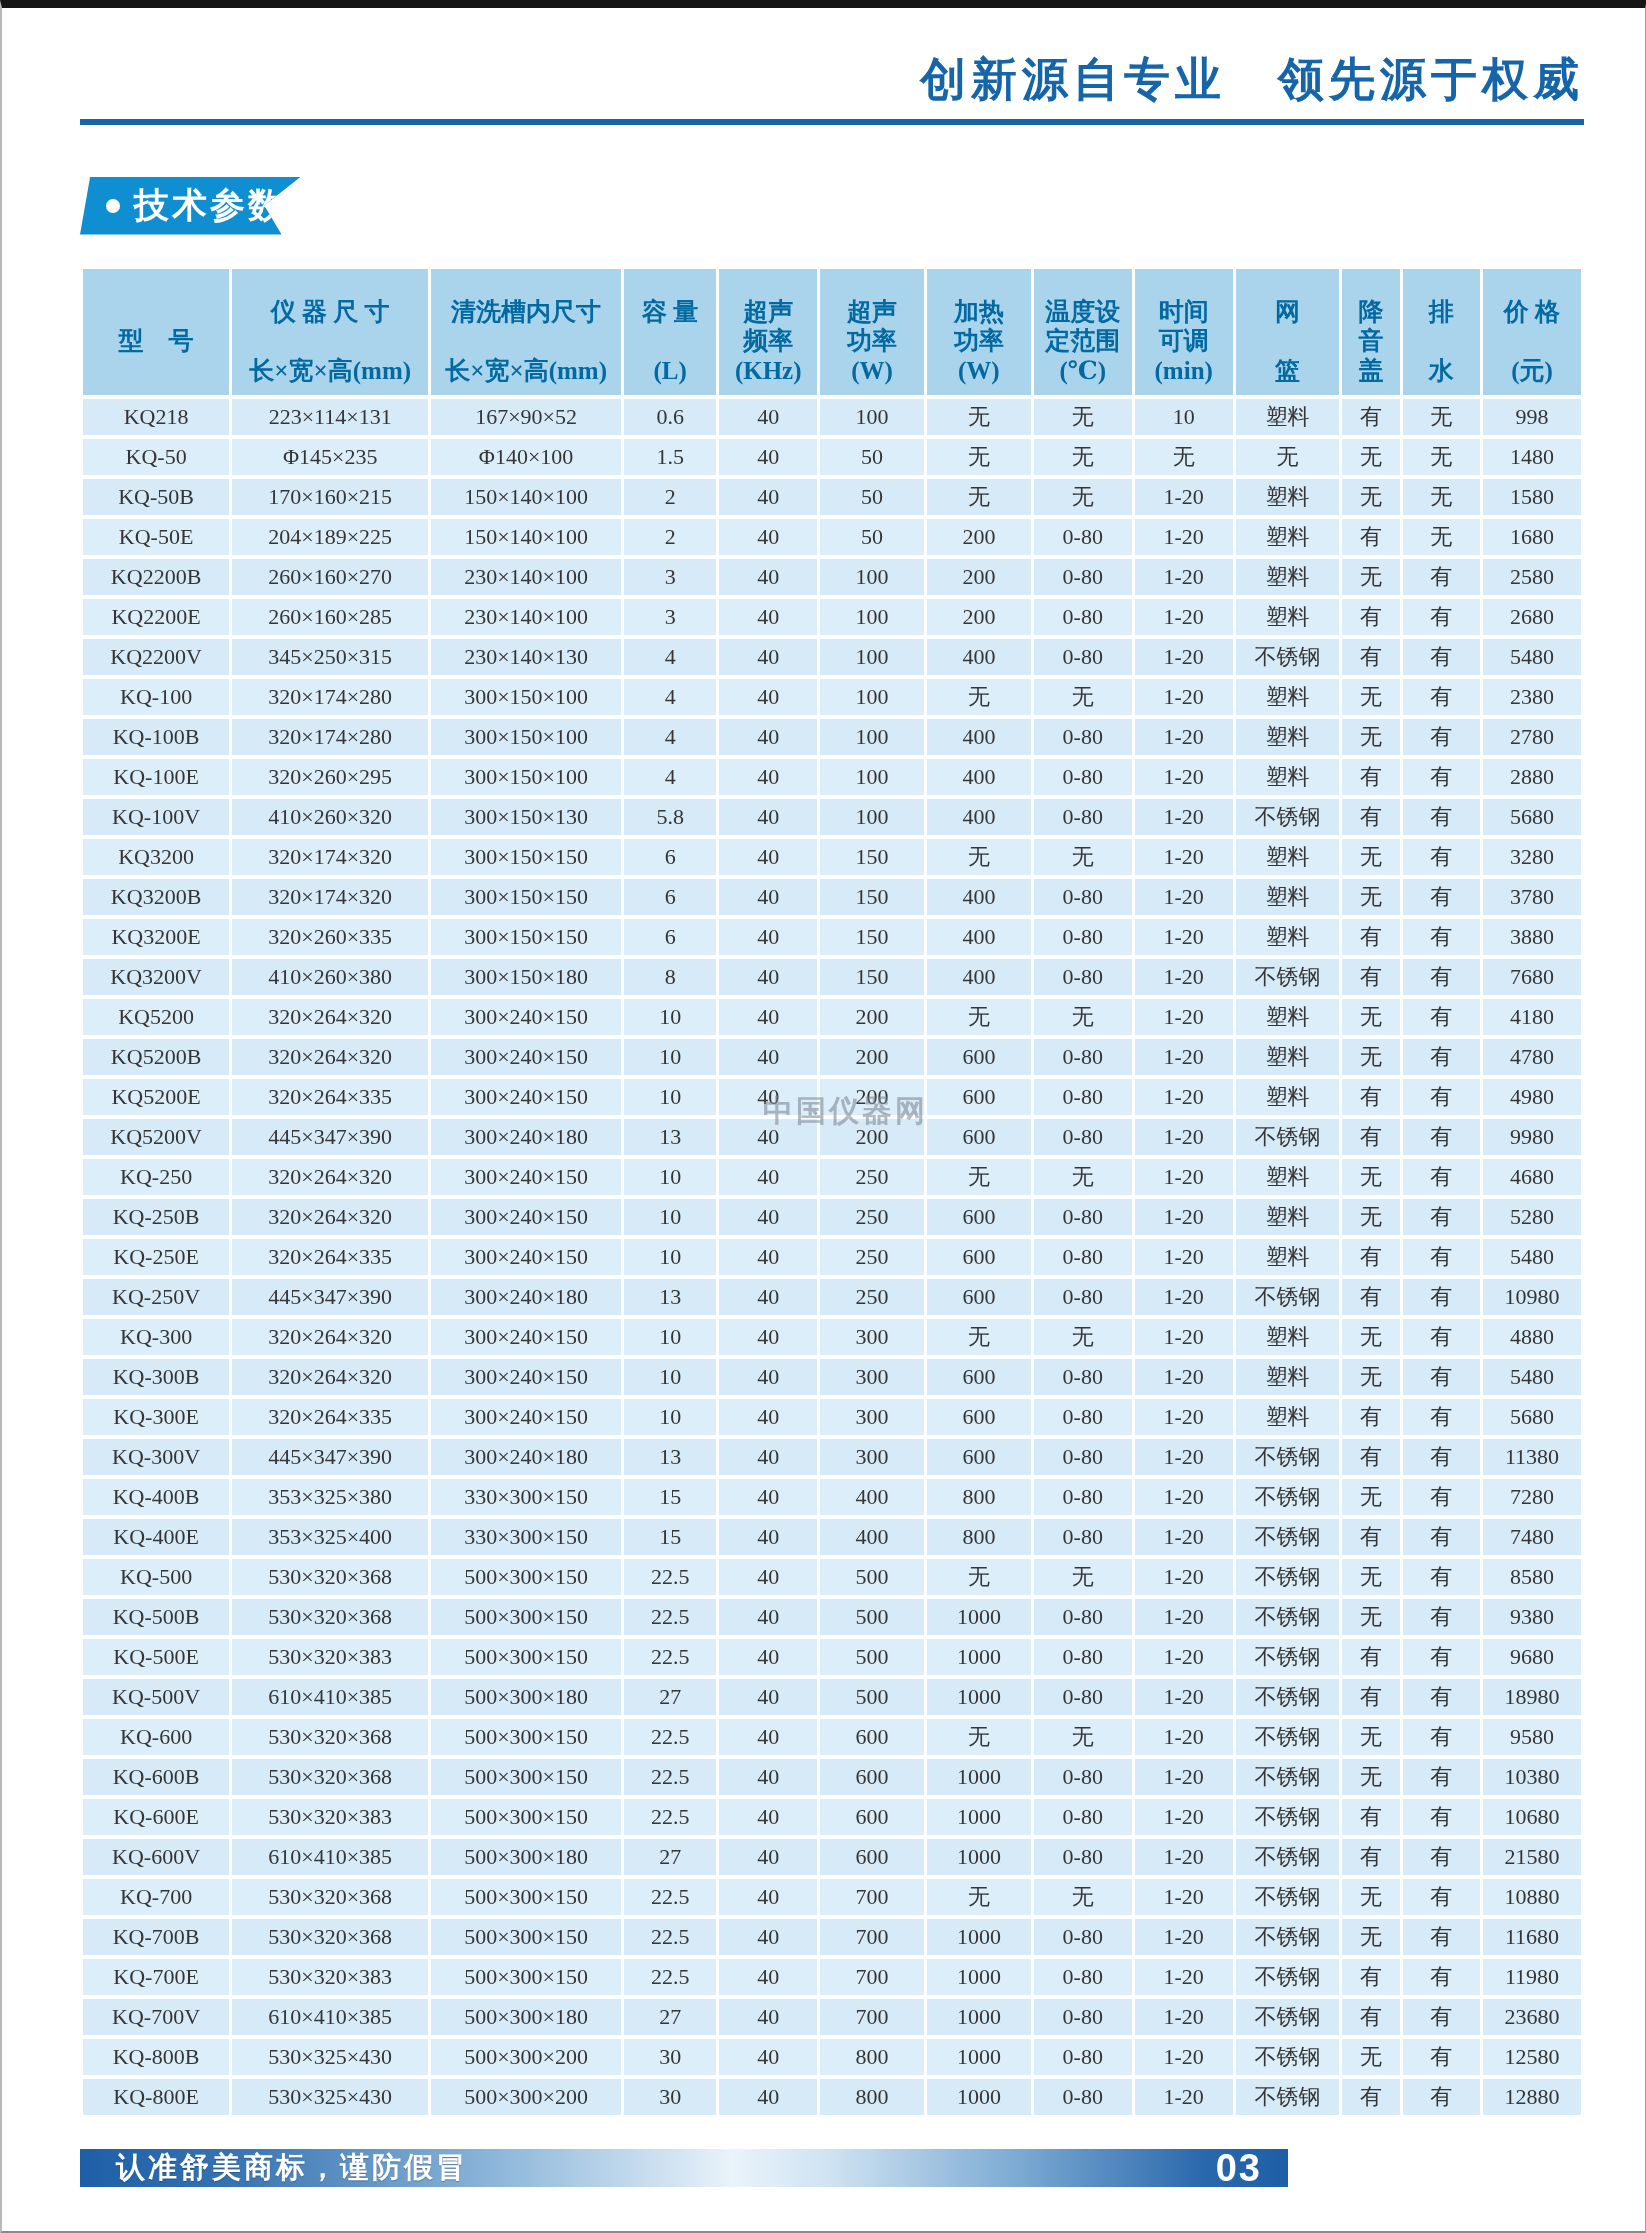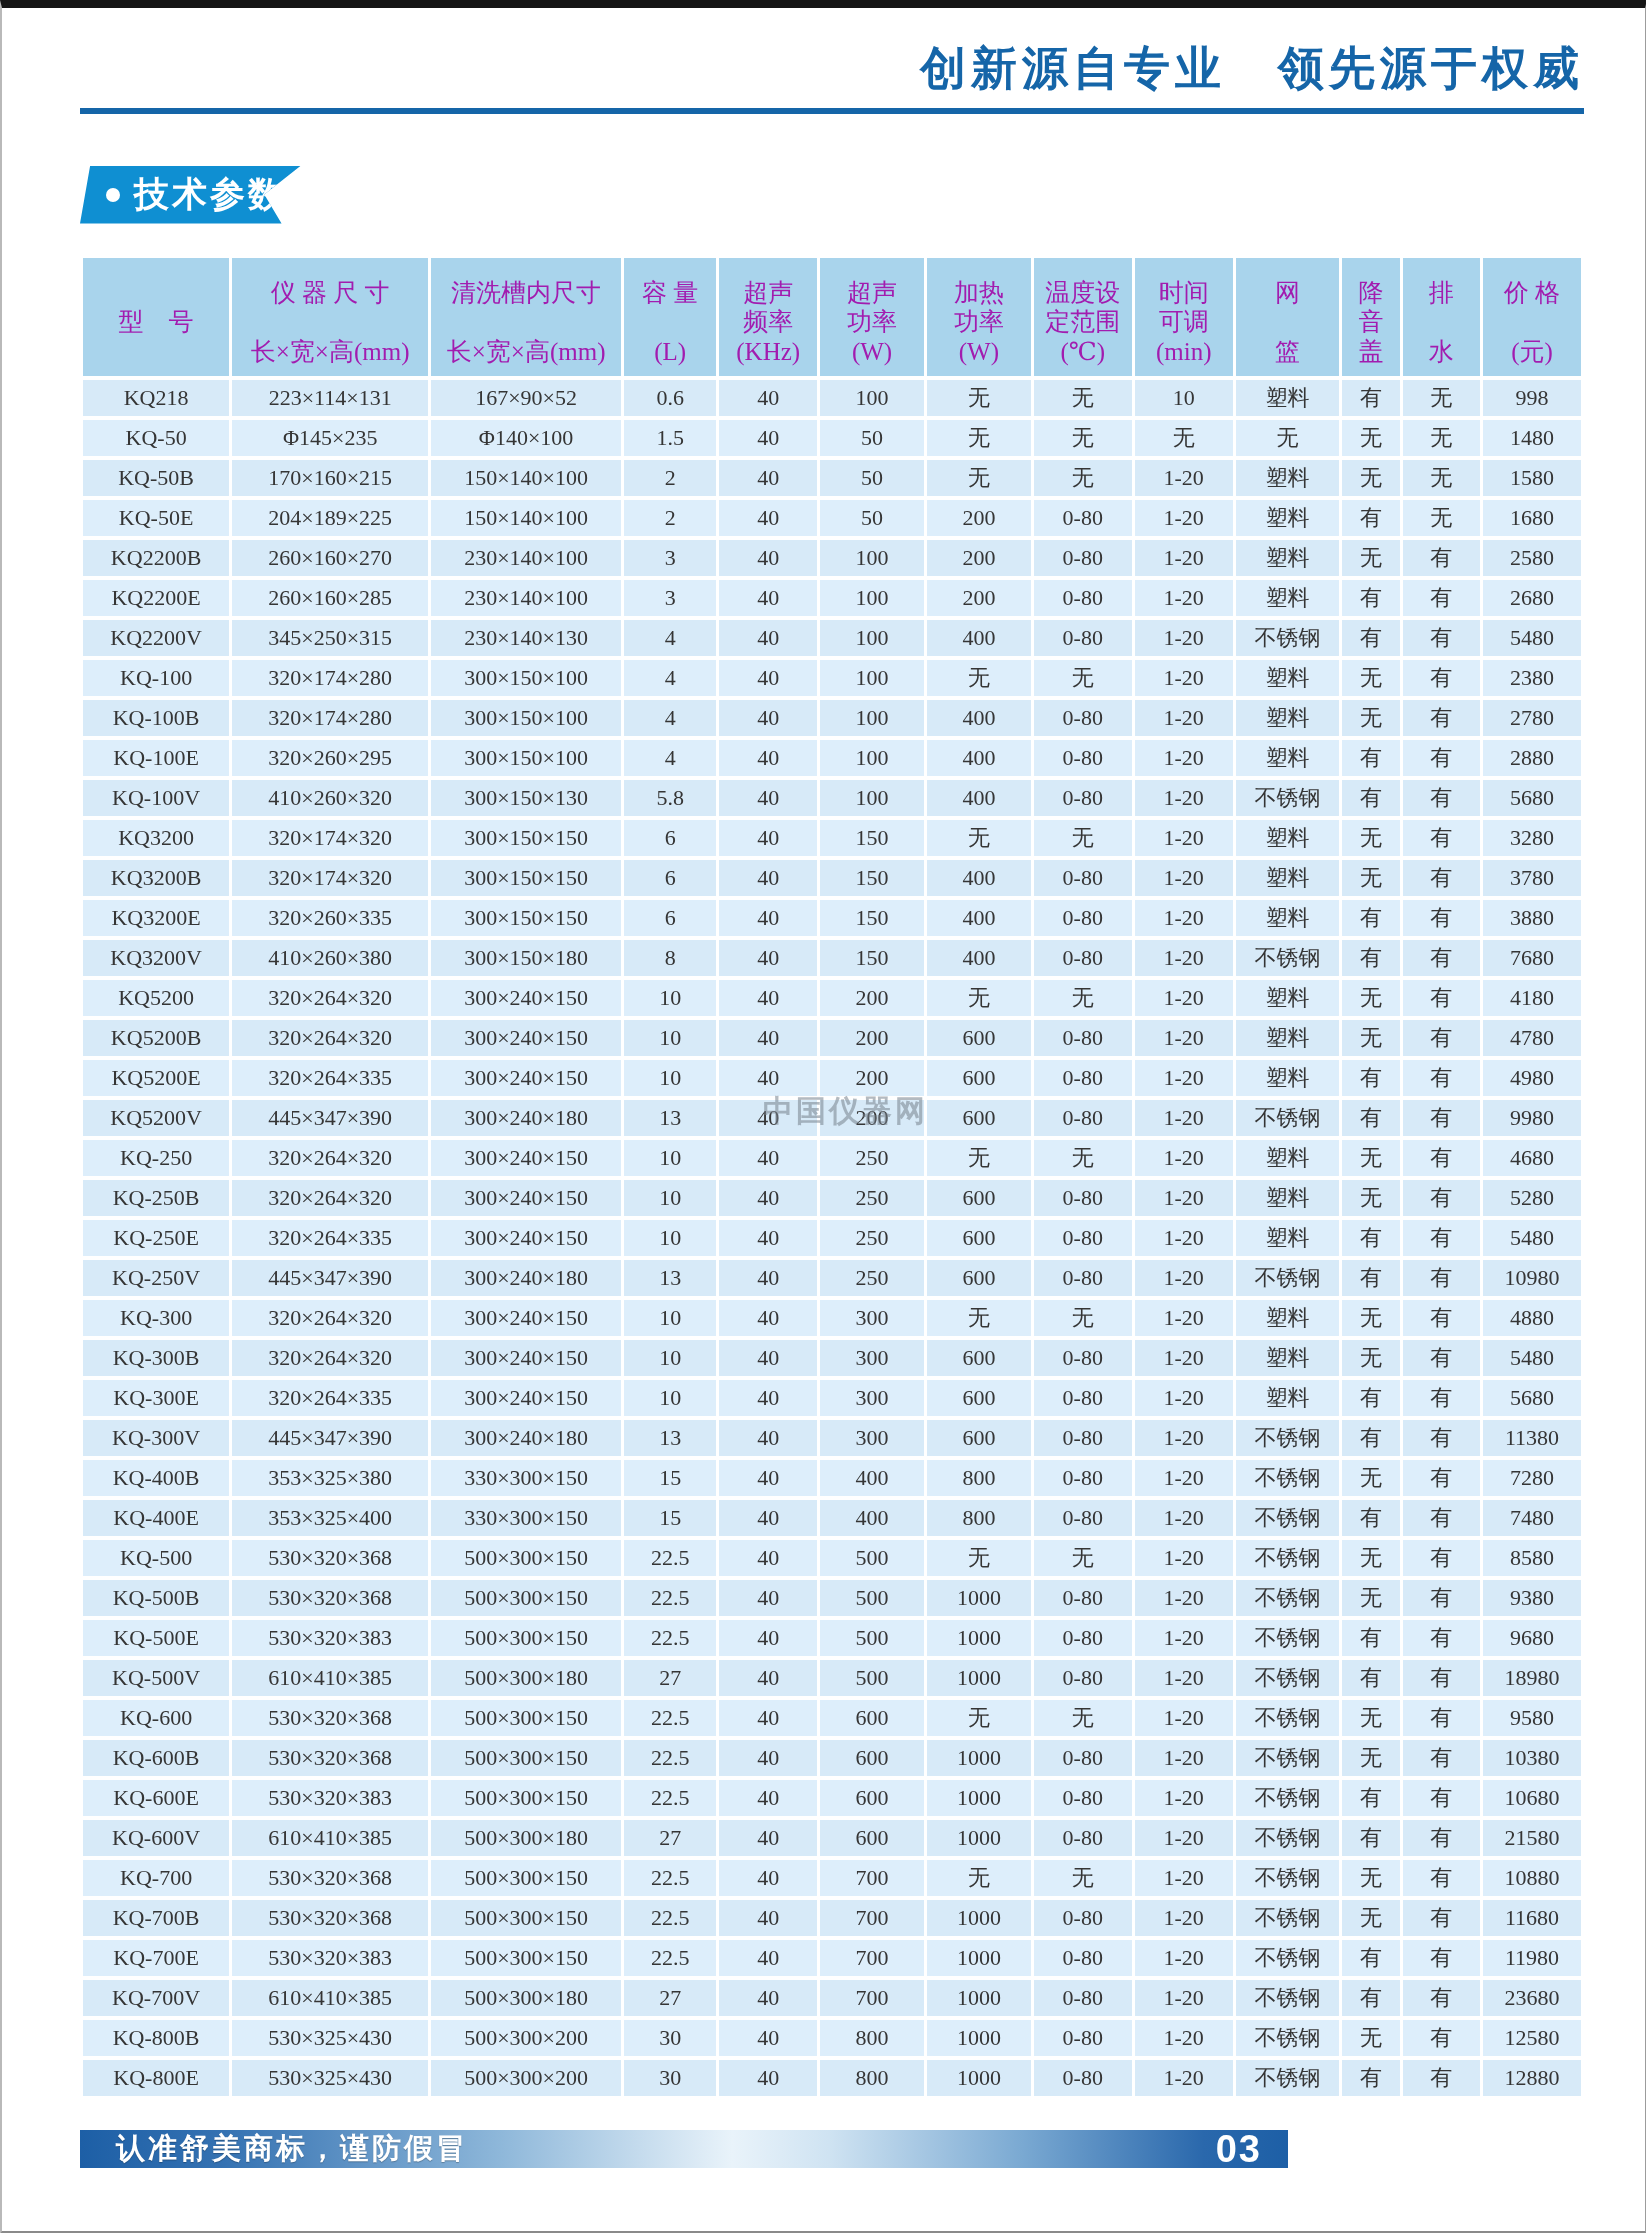--- a/index.html
+++ b/index.html
@@ -13,21 +13,21 @@
     border-left:2px solid #b9b9b9;
     border-right:2px solid #9c9c9c;
     border-bottom:3px solid #8a8a8a;
     overflow:hidden;
     font-family:"Liberation Serif","DejaVu Serif",serif;
   }
   .content{width:1504px;margin-left:78px;}
 
   
   .slogan-row{
-    padding-top:35px;
+    padding-top:46px;
     text-align:right;
     font-family:"Liberation Sans","DejaVu Sans",sans-serif;
     font-weight:900;
     font-size:46px;
     letter-spacing:5px;
     color:var(--accent-blue,#1565a8);
     line-height:1.1;
     white-space:nowrap;
   }
   .slogan-row .gap{display:inline-block;width:52px;}
@@ -66,23 +66,23 @@
     background:#fff;
   }
   col.c1{width:10.0%}  col.c2{width:13.4%}  col.c3{width:13.0%}
   col.c4{width:6.3%}   col.c5{width:6.7%}   col.c6{width:7.1%}
   col.c7{width:7.1%}   col.c8{width:6.7%}   col.c9{width:6.7%}
   col.c10{width:7.1%}  col.c11{width:3.9%}  col.c12{width:5.3%}
   col.c13{width:6.7%}
   th{
     background:var(--header-cell-bg,#a9d4ec);
     height:96px;
-    padding:20px 2px 10px 2px;
-    font-weight:400;
-    color:#a21caf;
+    padding:28px 2px 10px 2px;
+    font-weight:700;
+    color:#0369a1;
     vertical-align:middle;
     box-sizing:border-box;
   }
   th .hwrap{
     height:100%;
     display:flex;flex-direction:column;
     justify-content:space-between;align-items:center;
   }
   th.center .hwrap{justify-content:center;}
   .h-t,.h-u{

